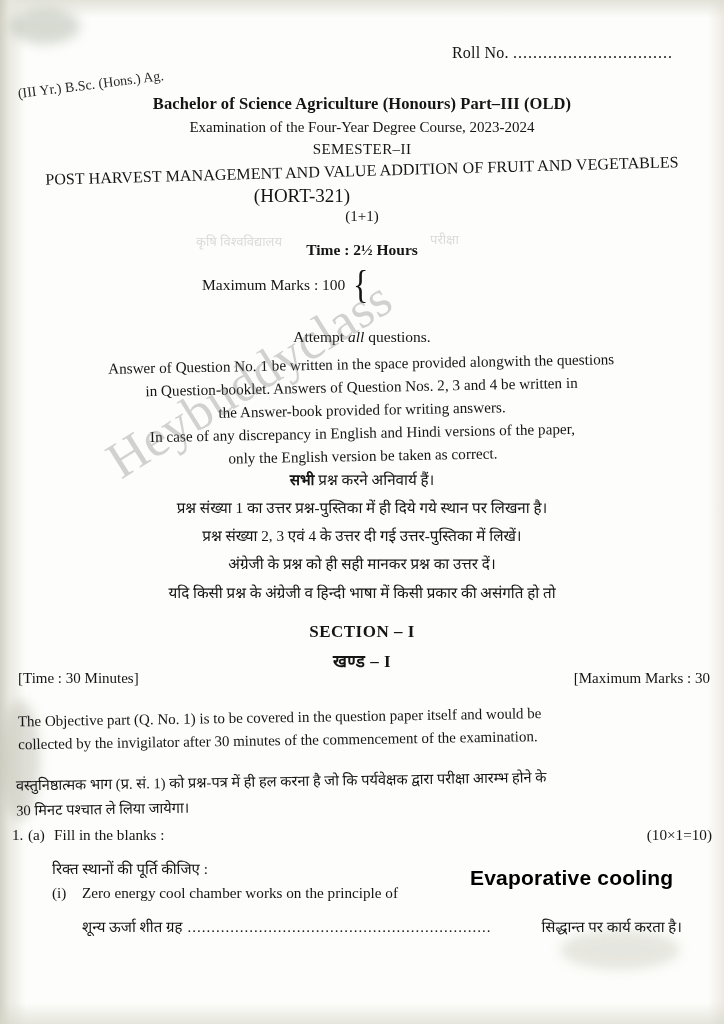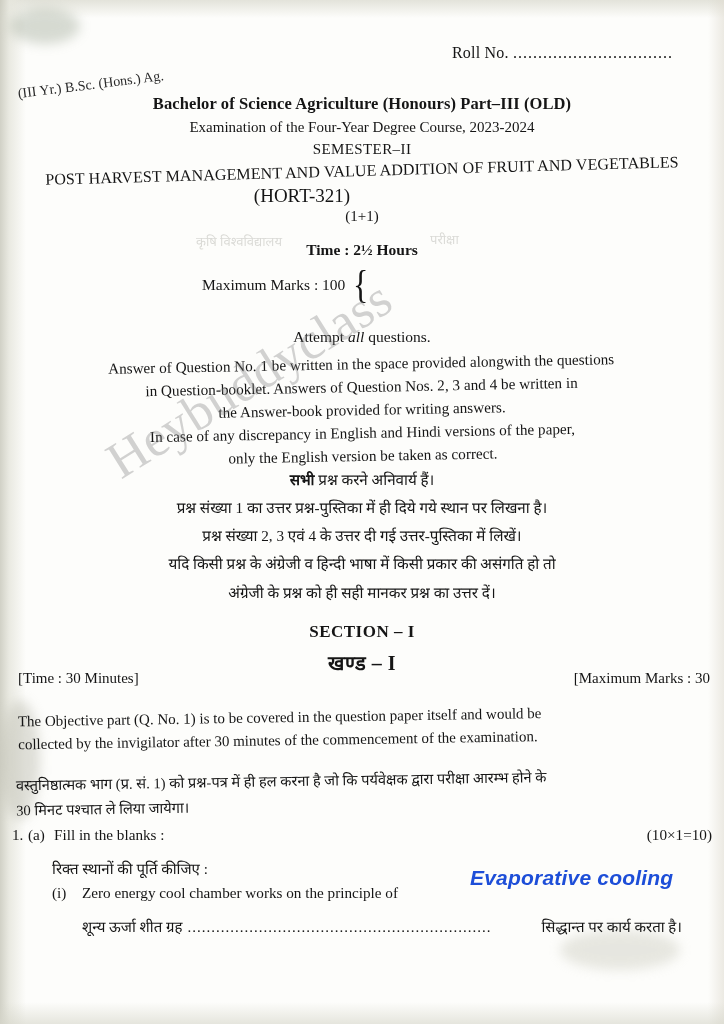--- a/index.html
+++ b/index.html
@@ -208,21 +208,21 @@
     width: 724px;
     text-align: center;
   }
   .section-head .sh1 {
     font-weight: bold;
     font-size: 17px;
     letter-spacing: .5px;
   }
   .section-head .sh2 {
     font-weight: bold;
-    font-size: 20px;
+    font-size: 17px;
     margin-top: 7px;
     letter-spacing: .5px;
   }
 
   .row-time-marks {
     position: absolute;
     left: 18px;
     top: 670px;
     width: 692px;
     display: flex;
@@ -299,28 +299,27 @@
     overflow: hidden;
     white-space: nowrap;
     margin: 0 5px;
     letter-spacing: 1px;
   }
 
   .answer-overlay {
     position: absolute;
     left: 470px;
     top: 866px;
-    color: #1d4ed8;
+    color: #000000;
     font-family: "Liberation Sans", sans-serif;
     font-size: 21px;
     font-weight: bold;
     letter-spacing: .2px;
     white-space: nowrap;
     z-index: 6;
-    font-style: italic;
   }
 
   .watermark {
     position: absolute;
     left: 96px;
     top: 440px;
     font-family: "Liberation Serif", serif;
     font-size: 52px;
     color: rgba(120,120,120,0.33);
     transform: rotate(-32deg);
@@ -391,22 +390,22 @@
       <span class="l">in Question-booklet. Answers of Question Nos. 2, 3 and 4 be written in</span>
       <span class="l">the Answer-book provided for writing answers.</span>
       <span class="l">In case of any discrepancy in English and Hindi versions of the paper,</span>
       <span class="l">only the English version be taken as correct.</span>
     </div>
 
     <div class="hindi-block">
       <span class="l"><span class="hindi-bold">सभी</span><span> प्रश्न करने अनिवार्य हैं।</span></span>
       <span class="l">प्रश्न संख्या 1 का उत्तर प्रश्न-पुस्तिका में ही दिये गये स्थान पर लिखना है।</span>
       <span class="l">प्रश्न संख्या 2, 3 एवं 4 के उत्तर दी गई उत्तर-पुस्तिका में लिखें।</span>
+      <span class="l">अंग्रेजी के प्रश्न को ही सही मानकर प्रश्न का उत्तर दें।</span>
       <span class="l">यदि किसी प्रश्न के अंग्रेजी व हिन्दी भाषा में किसी प्रकार की असंगति हो तो</span>
-      <span class="l">अंग्रेजी के प्रश्न को ही सही मानकर प्रश्न का उत्तर दें।</span>
     </div>
 
     <div class="section-head">
       <div class="sh1">SECTION – I</div>
       <div class="sh2">खण्ड – I</div>
     </div>
 
     <div class="row-time-marks">
       <span>[Time : 30 Minutes]</span>
       <span>[Maximum Marks : 30</span>

